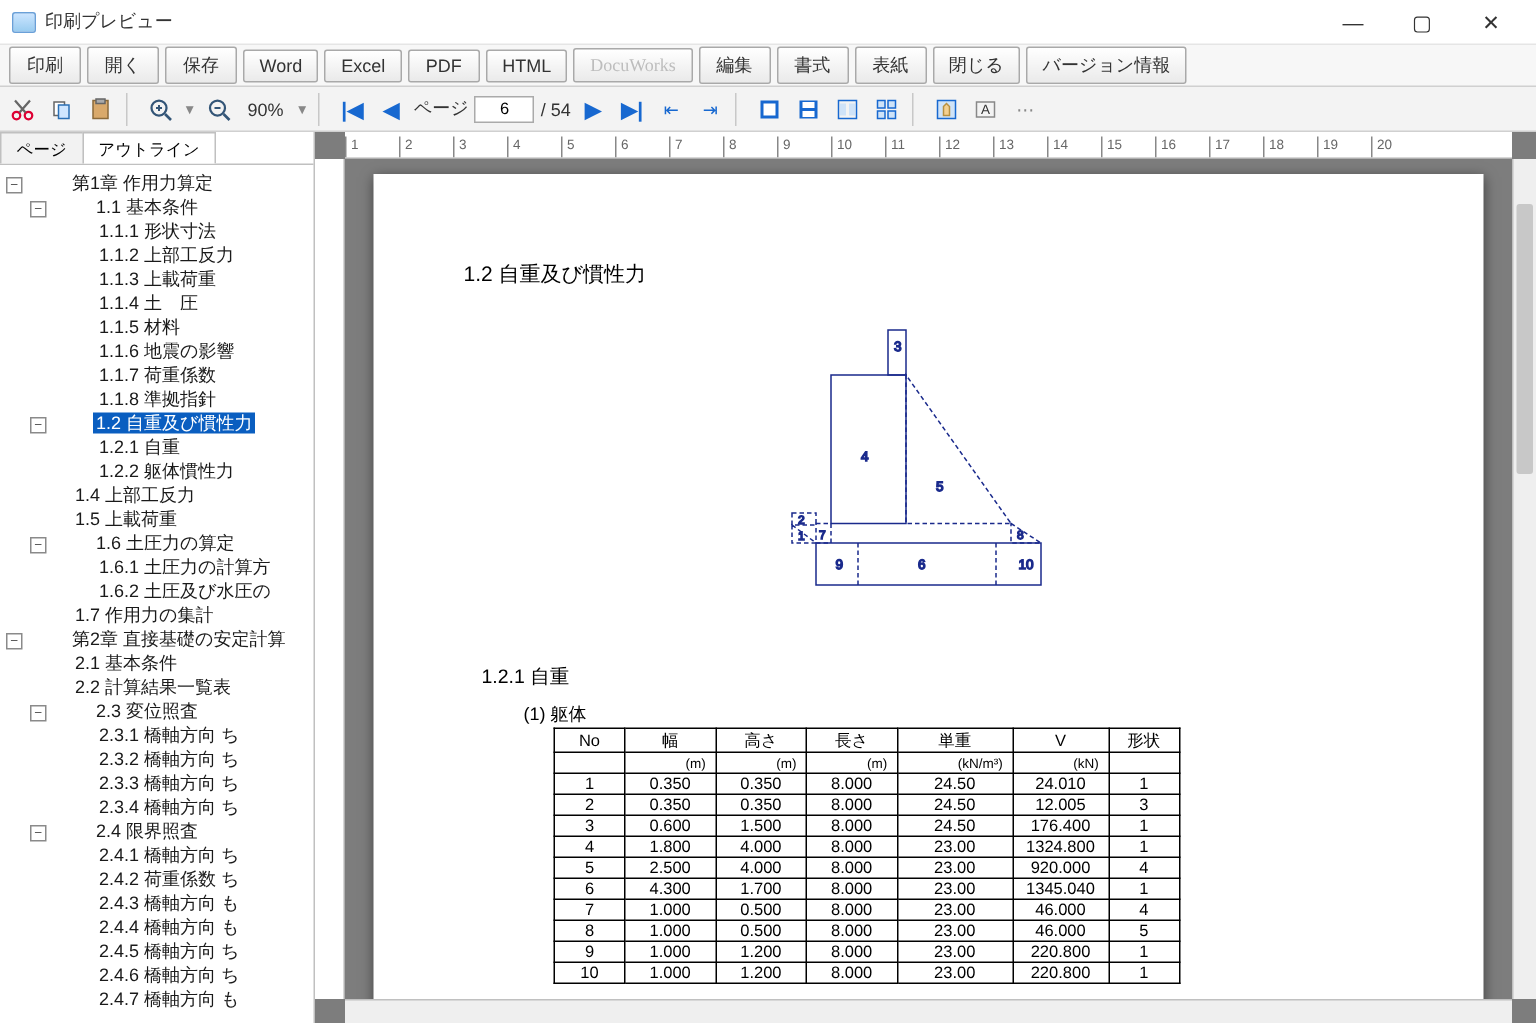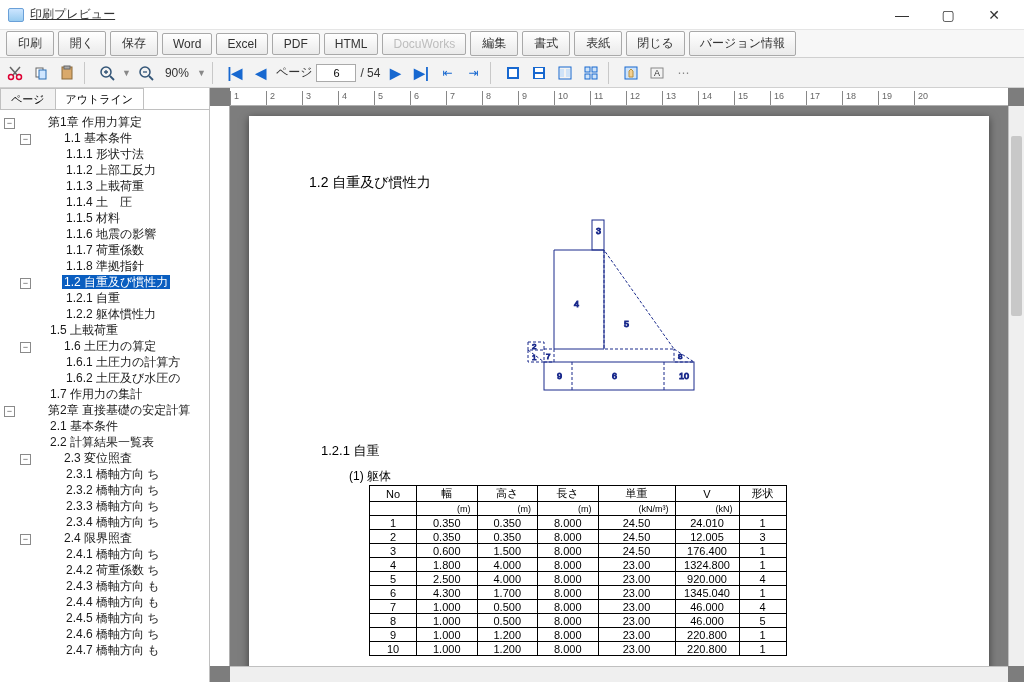--- a/index.html
+++ b/index.html
@@ -1,26 +1,26 @@
 <!DOCTYPE html>
 <html><head>
 <meta charset="utf-8">
 <style>
 * { margin: 0; padding: 0; box-sizing: border-box; font-family: "MS PGothic", "Meiryo", sans-serif; }
 body { width: 1024px; height: 682px; background: #fff; overflow: hidden; font-size: 12px; }
 
 .titlebar { height: 30px; display: flex; align-items: center; padding: 0 8px; background: #fff; border-bottom: 1px solid #e5e5e5; }
 .titlebar .icon { width: 16px; height: 14px; background: linear-gradient(#cce5ff,#99ccf0); border:1px solid #6aa0d8; margin-right:6px; border-radius:2px; position:relative;}
-.titlebar .title { font-size: 12px; color:#333; flex:1;text-decoration:underline; }
+.titlebar .title { font-size: 12px; color:#333; flex:1; }
 .win-btns { display:flex; gap:2px; }
 .win-btn { width:44px; height:22px; display:flex; align-items:center; justify-content:center; font-size:14px; color:#333; }
 
 .toolbar1 { height: 28px; display:flex; align-items:center; padding:2px 6px; gap:4px; border-bottom:1px solid #d0d0d0; background:#f7f7f7;}
 .tbtn { border:1px solid #a9a9a9; background:linear-gradient(#fff,#eaeaea); padding:3px 10px; font-size:12px; color:#333; border-radius:2px; cursor:pointer; min-width:48px; text-align:center;}
-.tbtn.disabled{color:#bdbdbd;}
+.tbtn.disabled{color:#bdbdbd;font-family:Liberation Serif, serif;}
 
 .toolbar2 { height: 30px; display:flex; align-items:center; padding:2px 4px; border-bottom:1px solid #d0d0d0; background:#f3f3f3; gap:4px;}
 .iconbtn { width:22px; height:22px; display:flex; align-items:center; justify-content:center; border:1px solid transparent; border-radius:2px; cursor:pointer;}
 .sep { width:6px; height:22px; border-left:1px solid #c8c8c8; margin:0 2px;}
 .zoom-pct { font-size:12px; color:#333; padding:0 4px;text-align:center;}
 .page-input { width:40px; height:18px; border:1px solid #aaa; text-align:center; font-size:11px;}
 .page-label { font-size:12px; color:#333;}
 .icon-svg{width:16px;height:16px;}
 
 .body-row { display:flex; height: calc(682px - 30px - 28px - 30px); }
@@ -196,20 +196,21 @@
                 <li><span class="node">1.1.7 荷重係数</span></li>
                 <li><span class="node">1.1.8 準拠指針</span></li>
               </ul>
             </li>
             <li class="selected"><span class="exp">−</span><span class="node">1.2 自重及び慣性力</span>
               <ul>
                 <li><span class="node">1.2.1 自重</span></li>
                 <li><span class="node">1.2.2 躯体慣性力</span></li>
               </ul>
             </li>
+            <li><span class="node">1.4 上部工反力</span></li>
             <li><span class="node">1.5 上載荷重</span></li>
             <li><span class="exp">−</span><span class="node">1.6 土圧力の算定</span>
               <ul>
                 <li><span class="node">1.6.1 土圧力の計算方</span></li>
                 <li><span class="node">1.6.2 土圧及び水圧の</span></li>
               </ul>
             </li>
             <li><span class="node">1.7 作用力の集計</span></li>
           </ul>
         </li>

